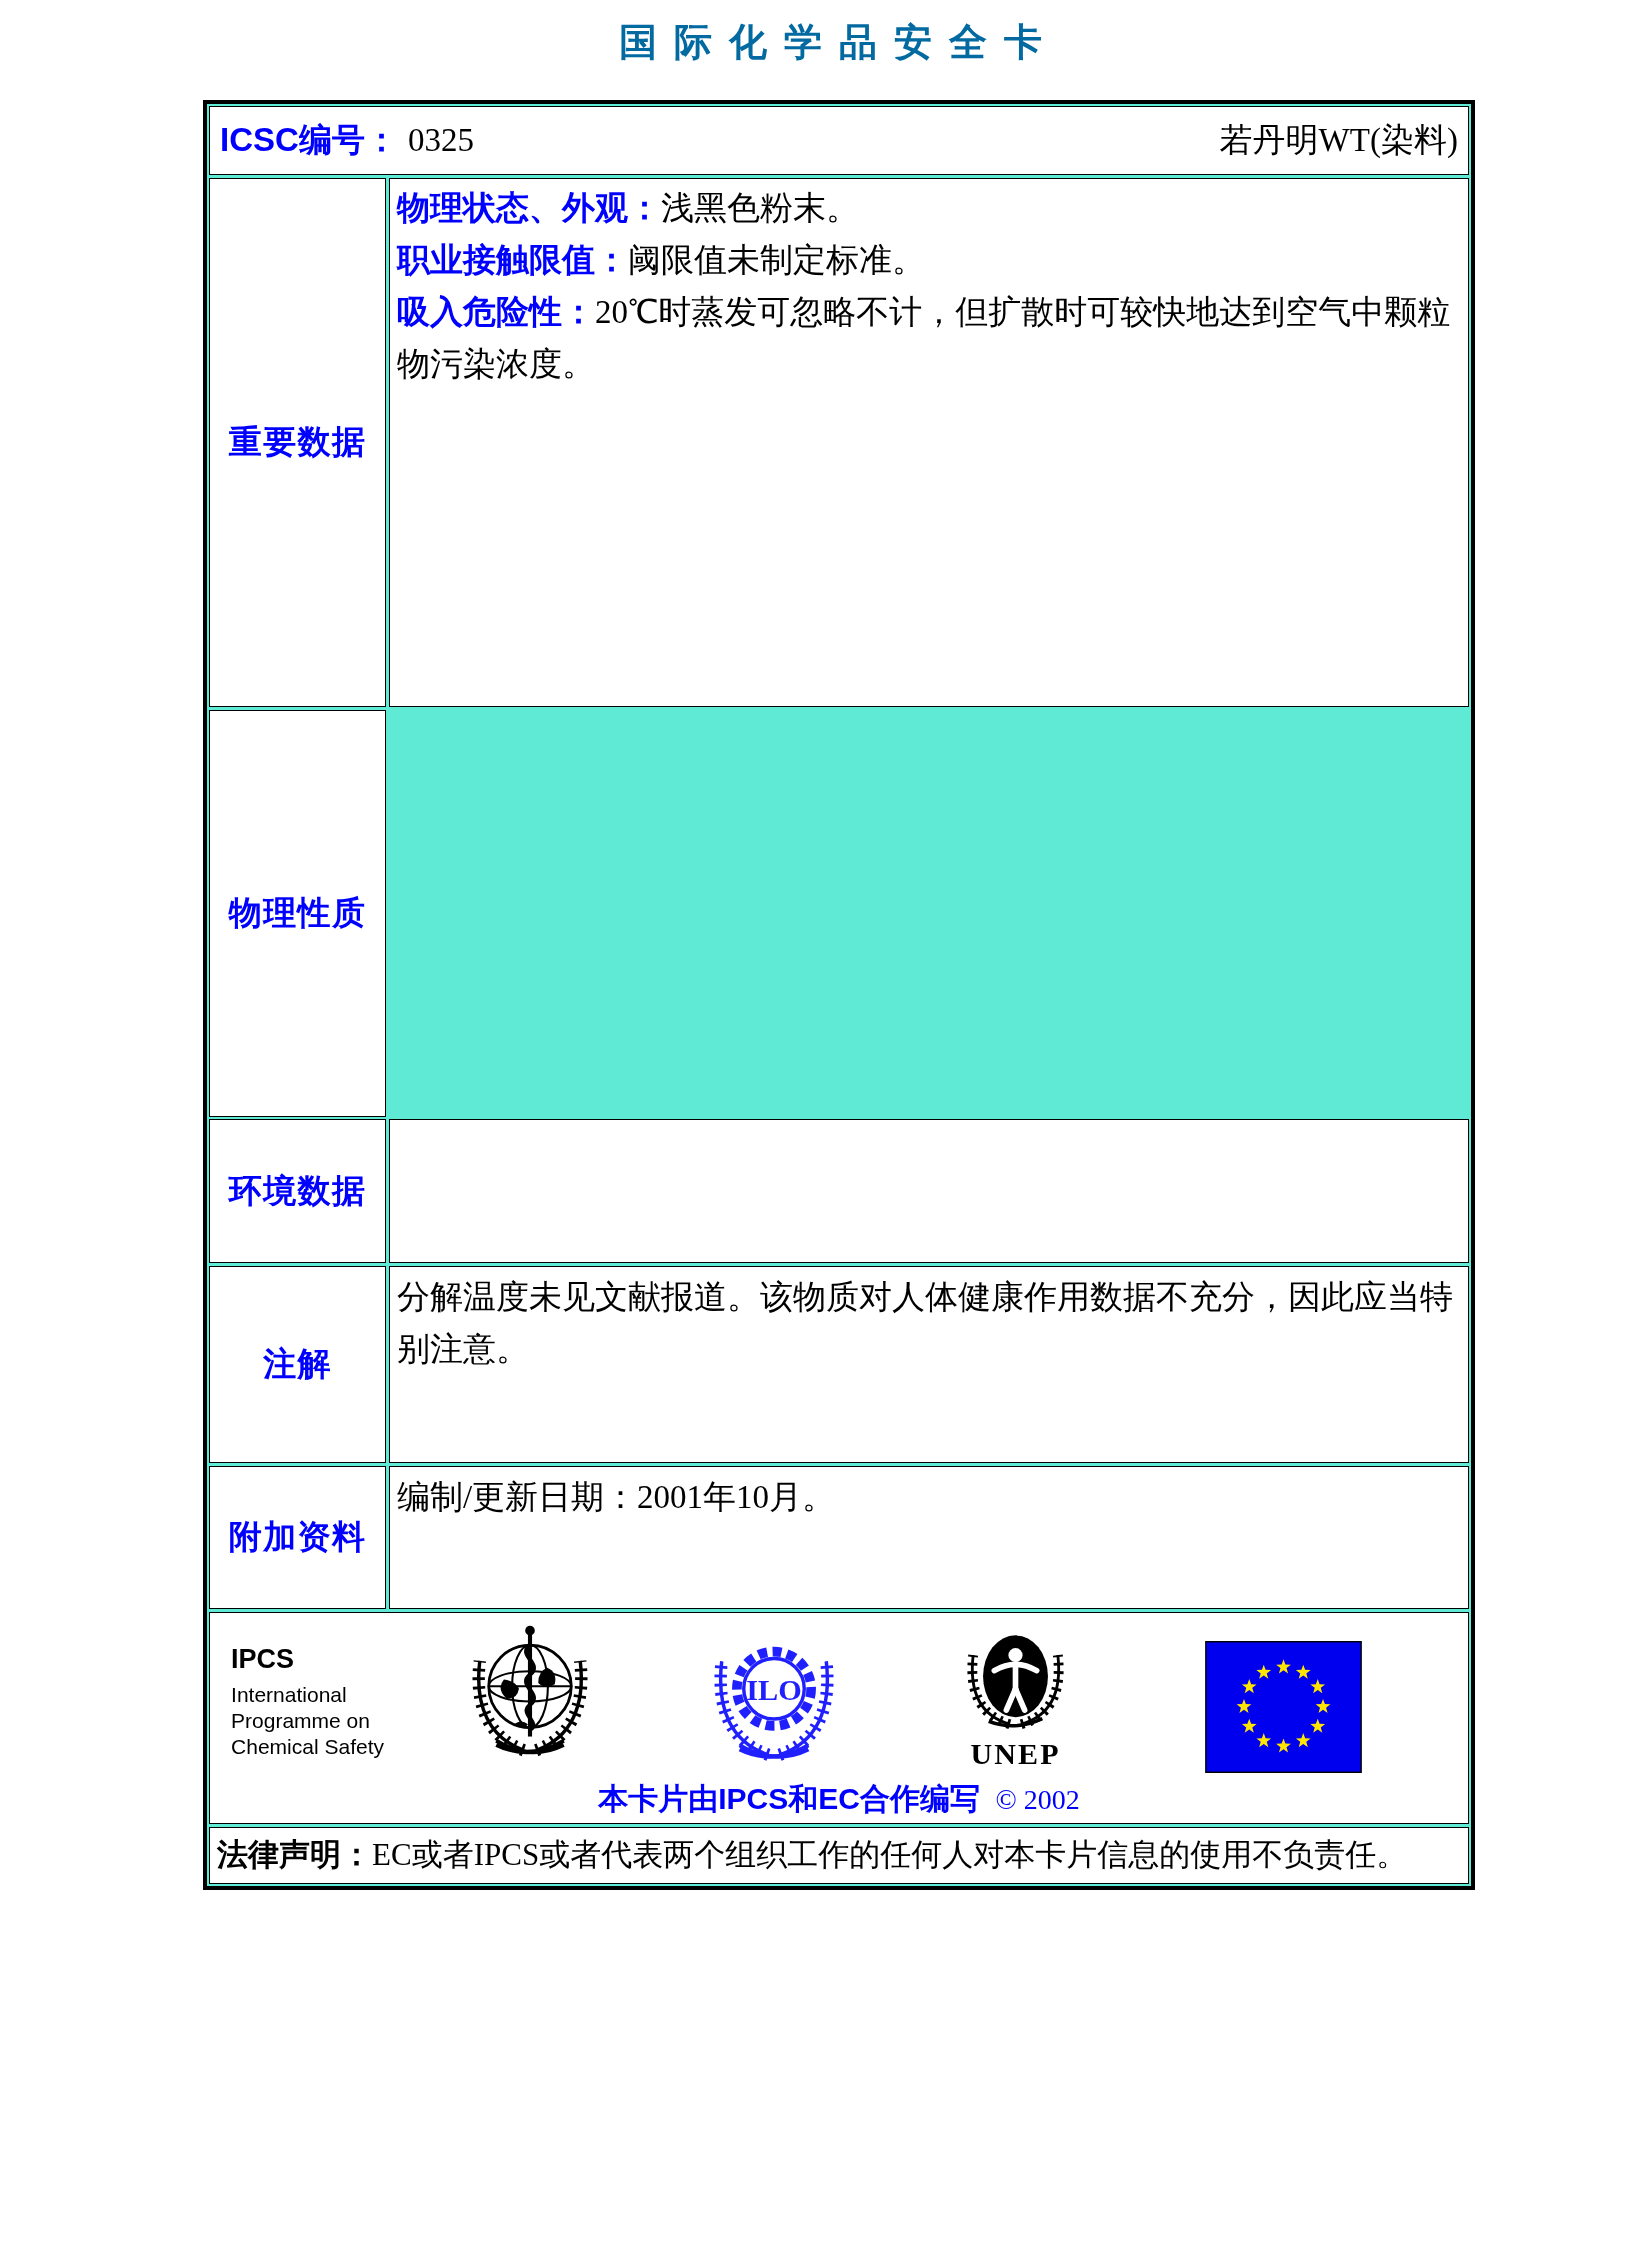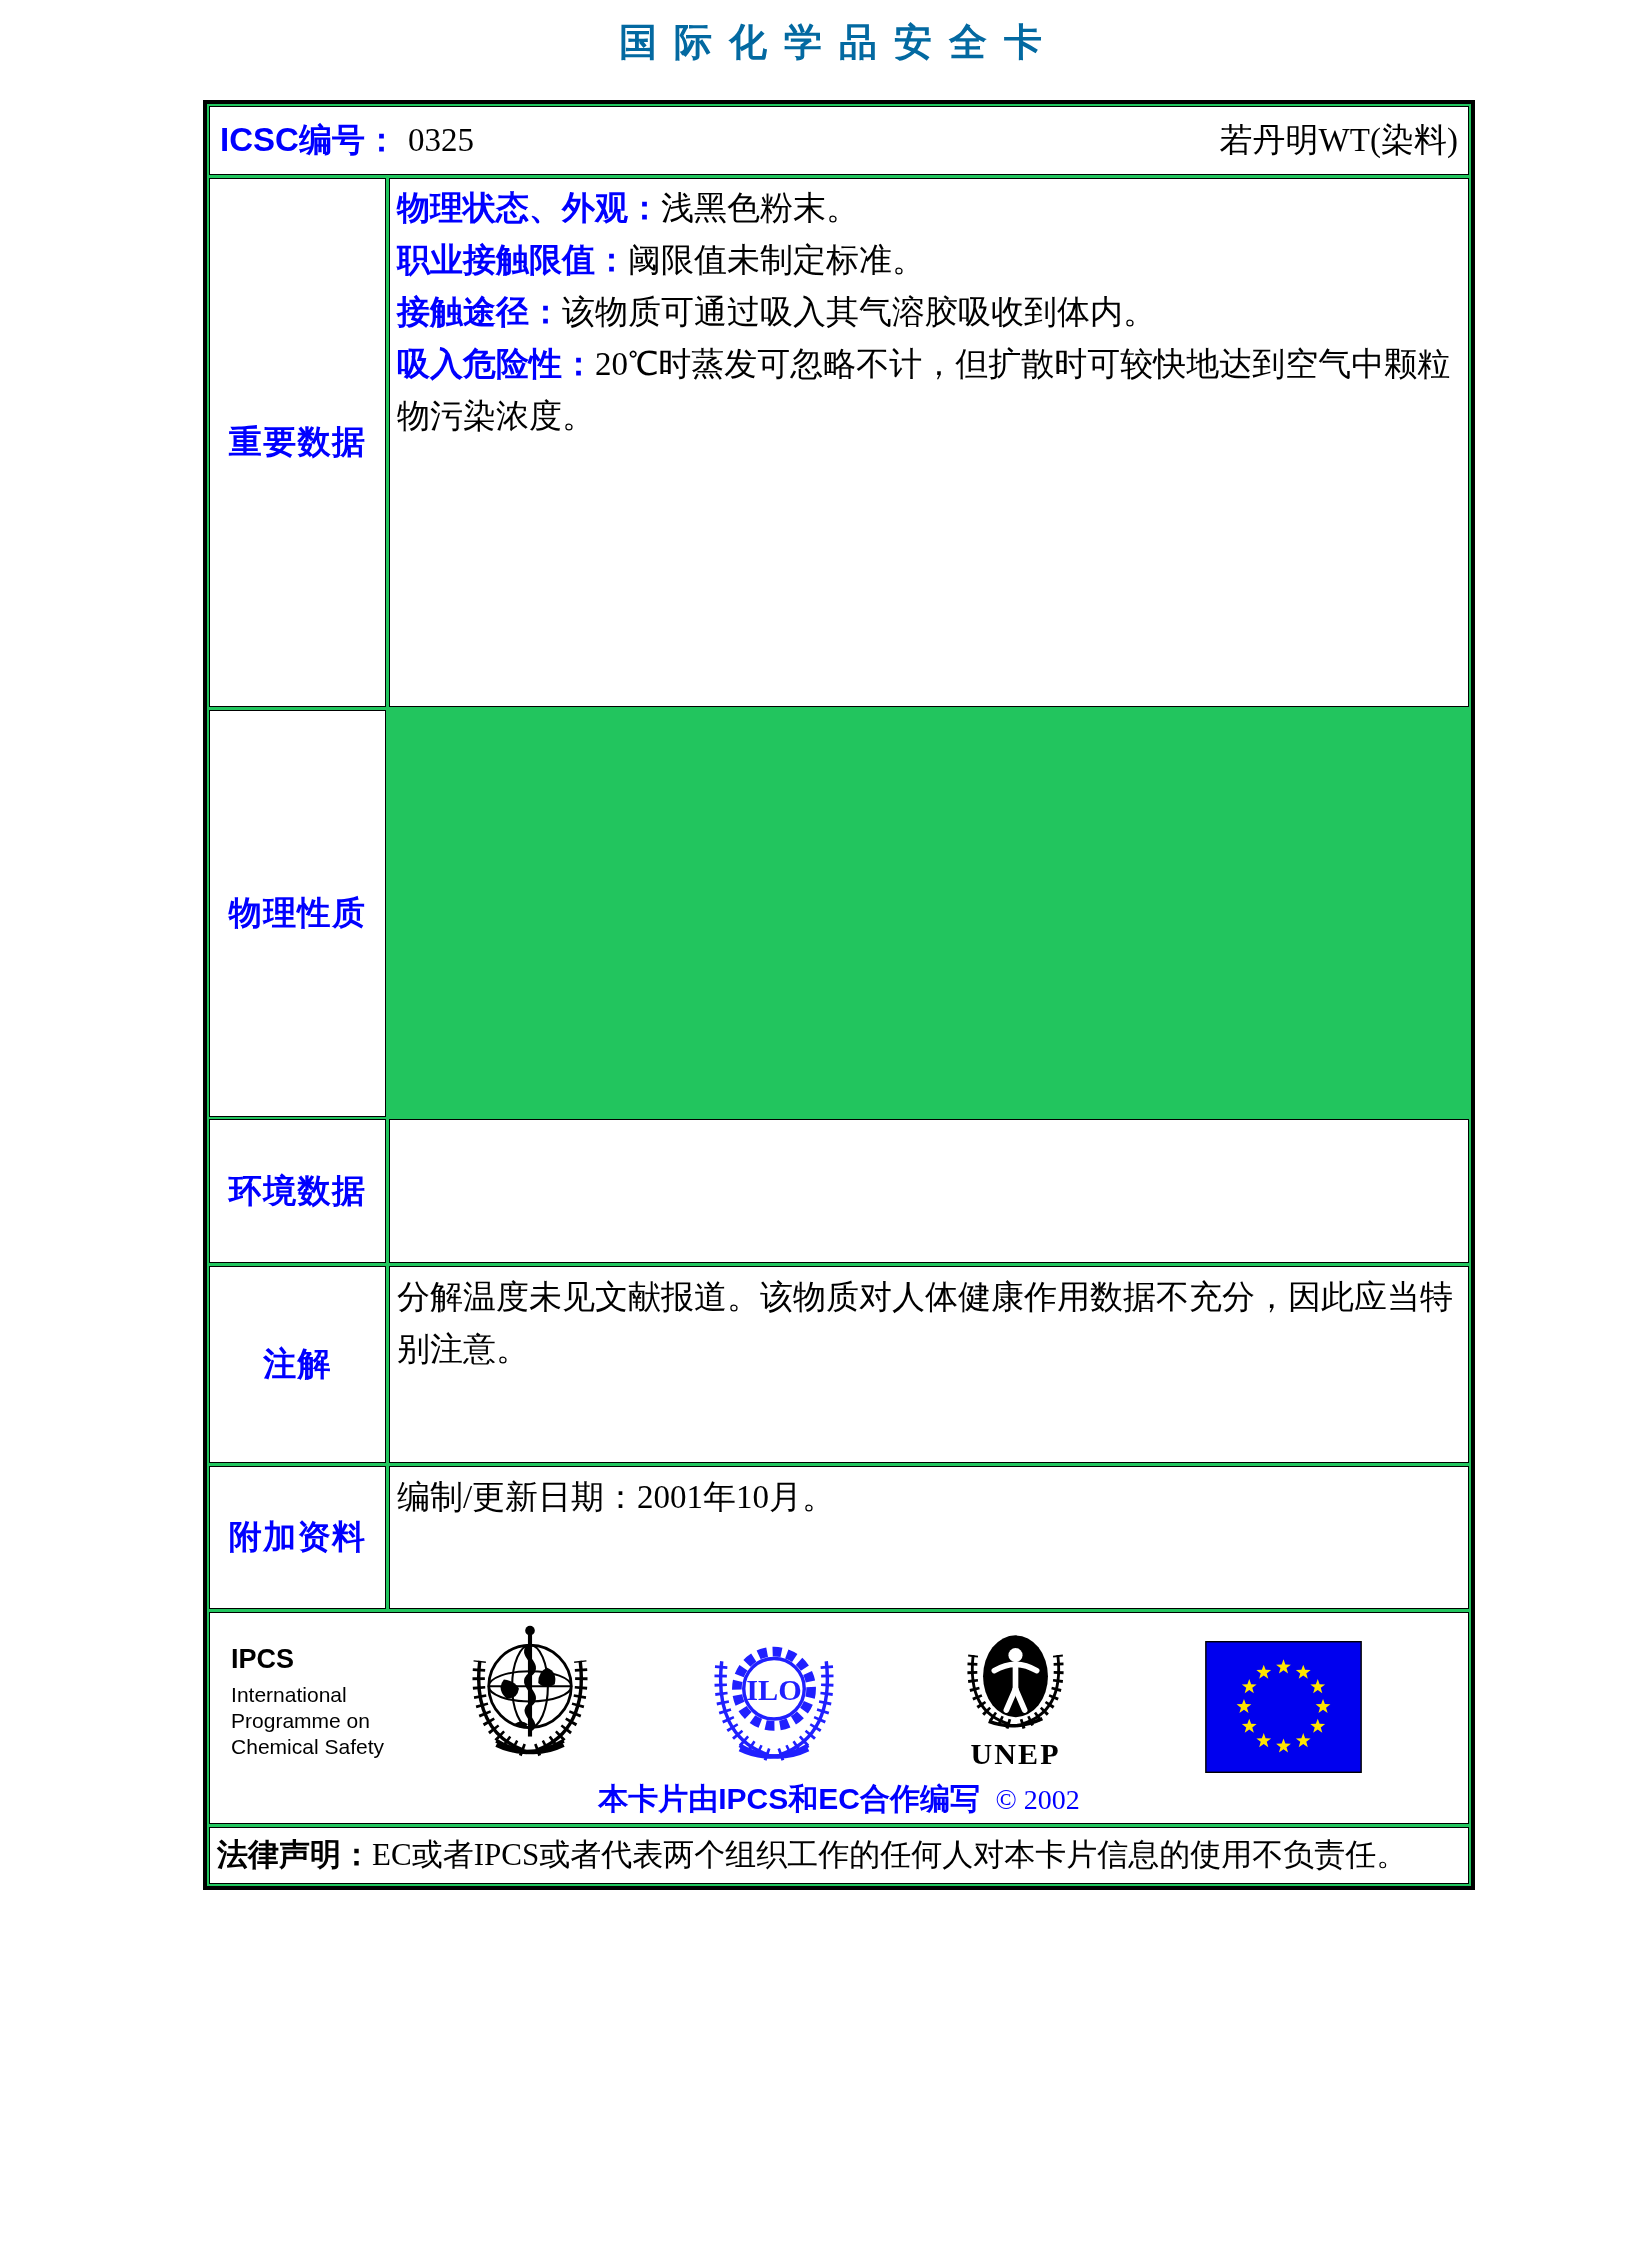--- a/index.html
+++ b/index.html
@@ -8,21 +8,21 @@
     font-family:"Liberation Serif",serif;color:#000;
   }
   .page-title{
     position:absolute;top:17px;left:203px;width:1272px;
     text-align:center;color:#0369a1;font-weight:bold;
     font-size:38px;letter-spacing:17px;
     font-family:"Liberation Serif",serif;white-space:nowrap;
   }
   .card{
     position:absolute;left:203px;top:100px;width:1272px;
-    border:4.2px solid #000;background:#22c55e;box-sizing:border-box;
+    border:4.2px solid #000;background:#5eead4;box-sizing:border-box;
     padding:2.1px;display:flex;flex-direction:column;row-gap:2.8px;
   }
   .row{display:flex;column-gap:2.8px;}
   .cell{border:1.4px solid #000;box-sizing:border-box;background:#fff;}
   .label-cell{
     flex:0 0 177px;width:177px;display:flex;
     align-items:center;justify-content:center;
   }
   .label-text{
     color:#0000ff;font-weight:bold;font-size:33px;
@@ -113,23 +113,20 @@
   <div class="row h-r1">
     <div class="cell label-cell">
       <span class="label-text">重要数据</span>
     </div>
     <div class="cell content-cell">
       <div class="line">
         <span class="k">物理状态、外观：</span><span class="v">浅黑色粉末。</span>
       </div>
       <div class="line">
         <span class="k">职业接触限值：</span><span class="v">阈限值未制定标准。</span>
-      </div>
-      <div class="line">
-        <span class="k">接触途径：</span><span class="v">该物质可通过吸入其气溶胶吸收到体内。</span>
       </div>
       <div class="line">
         <span class="k">吸入危险性：</span><span class="v">20℃时蒸发可忽略不计，但扩散时可较快地达到空气中颗粒物污染浓度。</span>
       </div>
     </div>
   </div>
 
   <div class="row h-r2">
     <div class="cell label-cell">
       <span class="label-text">物理性质</span>

